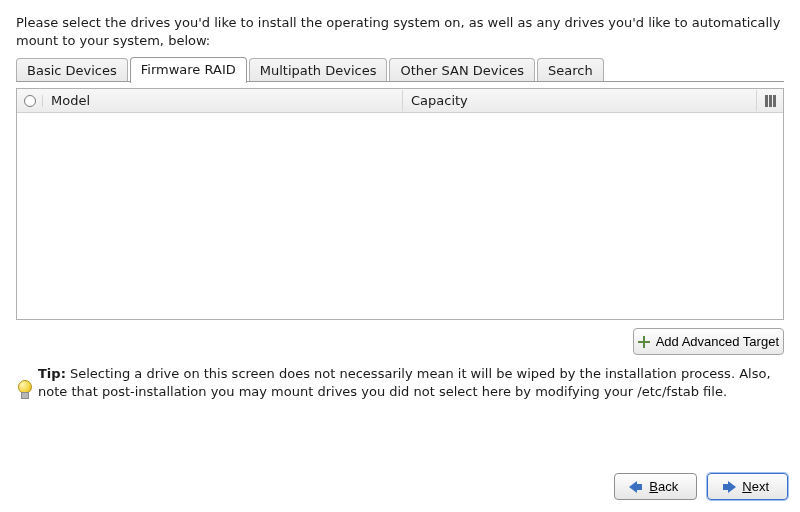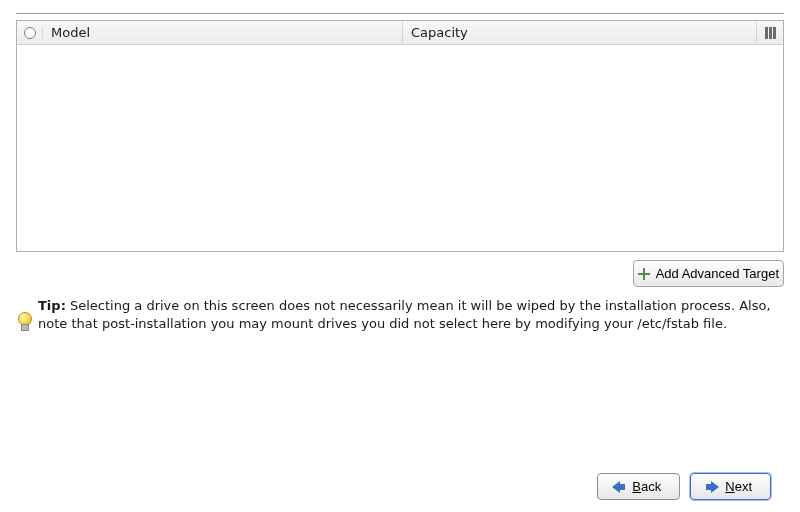--- a/index.html
+++ b/index.html
@@ -128,21 +128,21 @@
     border:1px solid #b38f18;
   }
   .bulb::after {
     content:""; position:absolute; left:5px; top:12px; width:6px; height:5px;
     background:#b7b7b7; border:1px solid #8a8a8a;
   }
   .tiptext strong { font-weight: bold; }
   .footer {
     position: absolute;
     bottom: 12px;
-    right: 29px;
+    right: 12px;
     display: flex;
     gap: 10px;
   }
   .navbtn {
     border: 1px solid #8f8f8f;
     border-radius: 4px;
     background: linear-gradient(#fefefe, #e6e6e6);
     padding: 5px 18px 5px 14px;
     font-size: 13px;
     cursor: pointer;
@@ -185,21 +185,29 @@
     content:""; position:absolute; background:#5a8a3f;
   }
   .plus::before { left:5px; top:0; width:2px; height:12px; }
   .plus::after  { left:0; top:5px; width:12px; height:2px; }
 </style>
 </head>
 <body>
 
 <div class="wrap">
 
-
+  <div class="intro">Please select the drives you'd like to install the operating system on, as well as any drives you'd like to automatically mount to your system, below:</div>
+
+  <div class="tabs">
+    <div class="tab">Basic Devices</div>
+    <div class="tab active">Firmware RAID</div>
+    <div class="tab">Multipath Devices</div>
+    <div class="tab">Other SAN Devices</div>
+    <div class="tab">Search</div>
+  </div>
   <div class="tabbar-bottom"></div>
 
   <div class="table">
     <div class="theadrow">
       <div class="th th-check">
         <span class="radio-empty"></span>
       </div>
       <div class="th th-model">Model</div>
       <div class="th th-cap">Capacity</div>
       <div class="th th-cfg">

